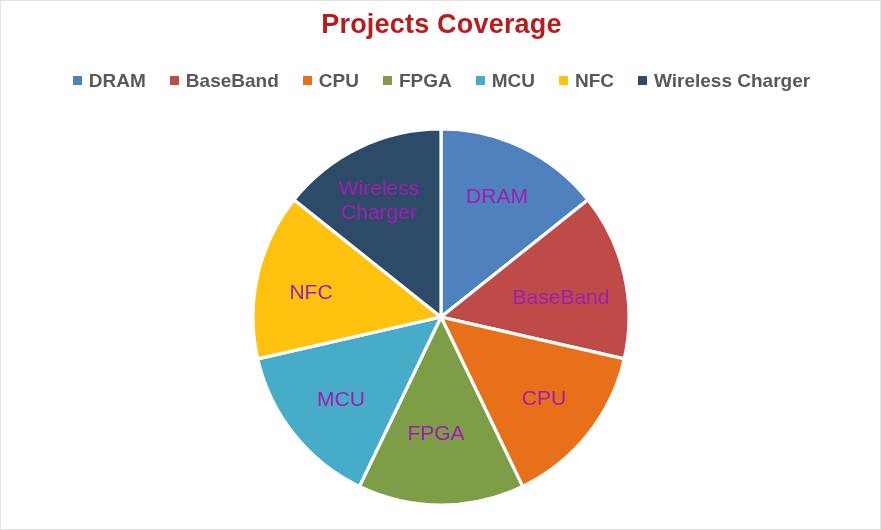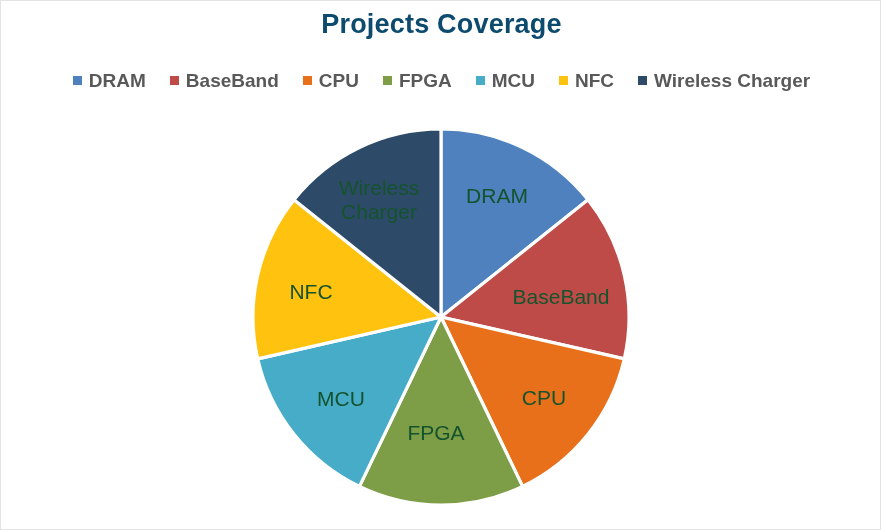--- a/index.html
+++ b/index.html
@@ -20,21 +20,21 @@
     overflow: hidden;
   }
   #chart-title {
     position: absolute;
     top: 8px;
     left: 0;
     width: 881px;
     text-align: center;
     font-size: 27px;
     font-weight: bold;
-    color: #0c4a6e;
+    color: #b91c1c;
     letter-spacing: 0.2px;
   }
   #chart-legend {
     position: absolute;
     top: 70px;
     left: 0;
     width: 881px;
     display: flex;
     flex-direction: row;
     align-items: center;
@@ -74,21 +74,21 @@
   }
   .slice-path {
     stroke: #ffffff;
     stroke-width: 3.2;
     stroke-linejoin: round;
   }
   .slice-label {
     position: absolute;
     transform: translate(-50%, -50%);
     font-size: 21px;
-    color: #14532d;
+    color: #a21caf;
     text-align: center;
     line-height: 1.12;
     white-space: pre-line;
     pointer-events: none;
   }
 </style>
 </head>
 <body>
 
 <div id="chart-card">

